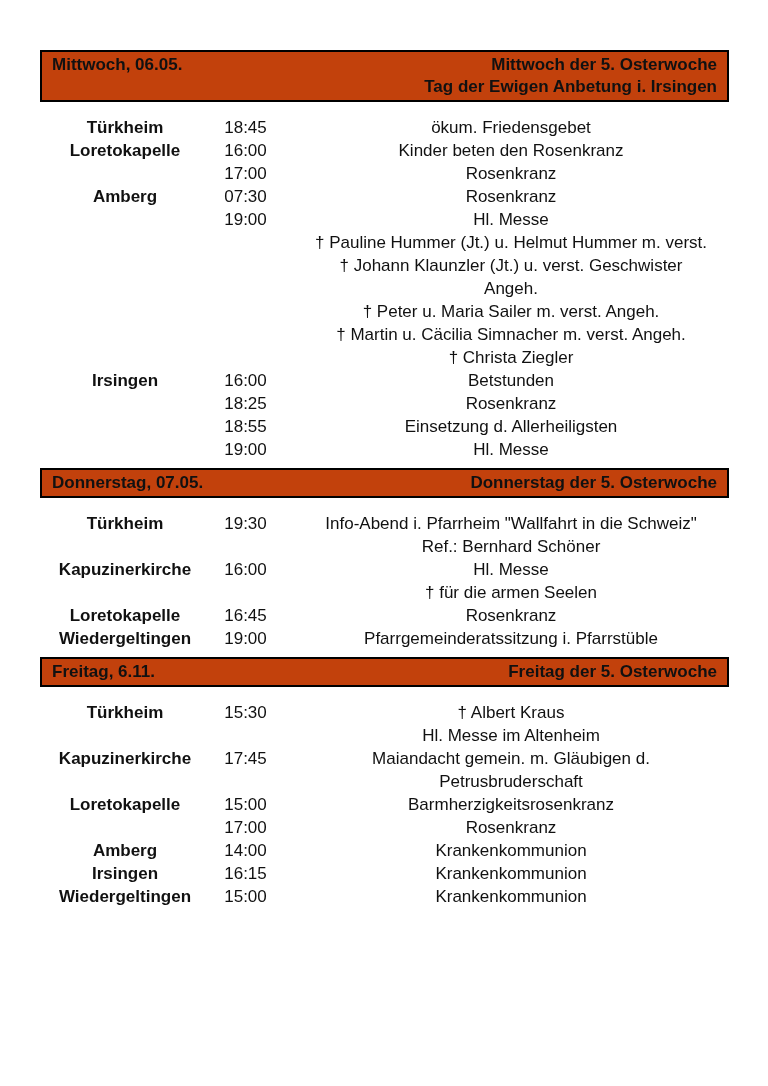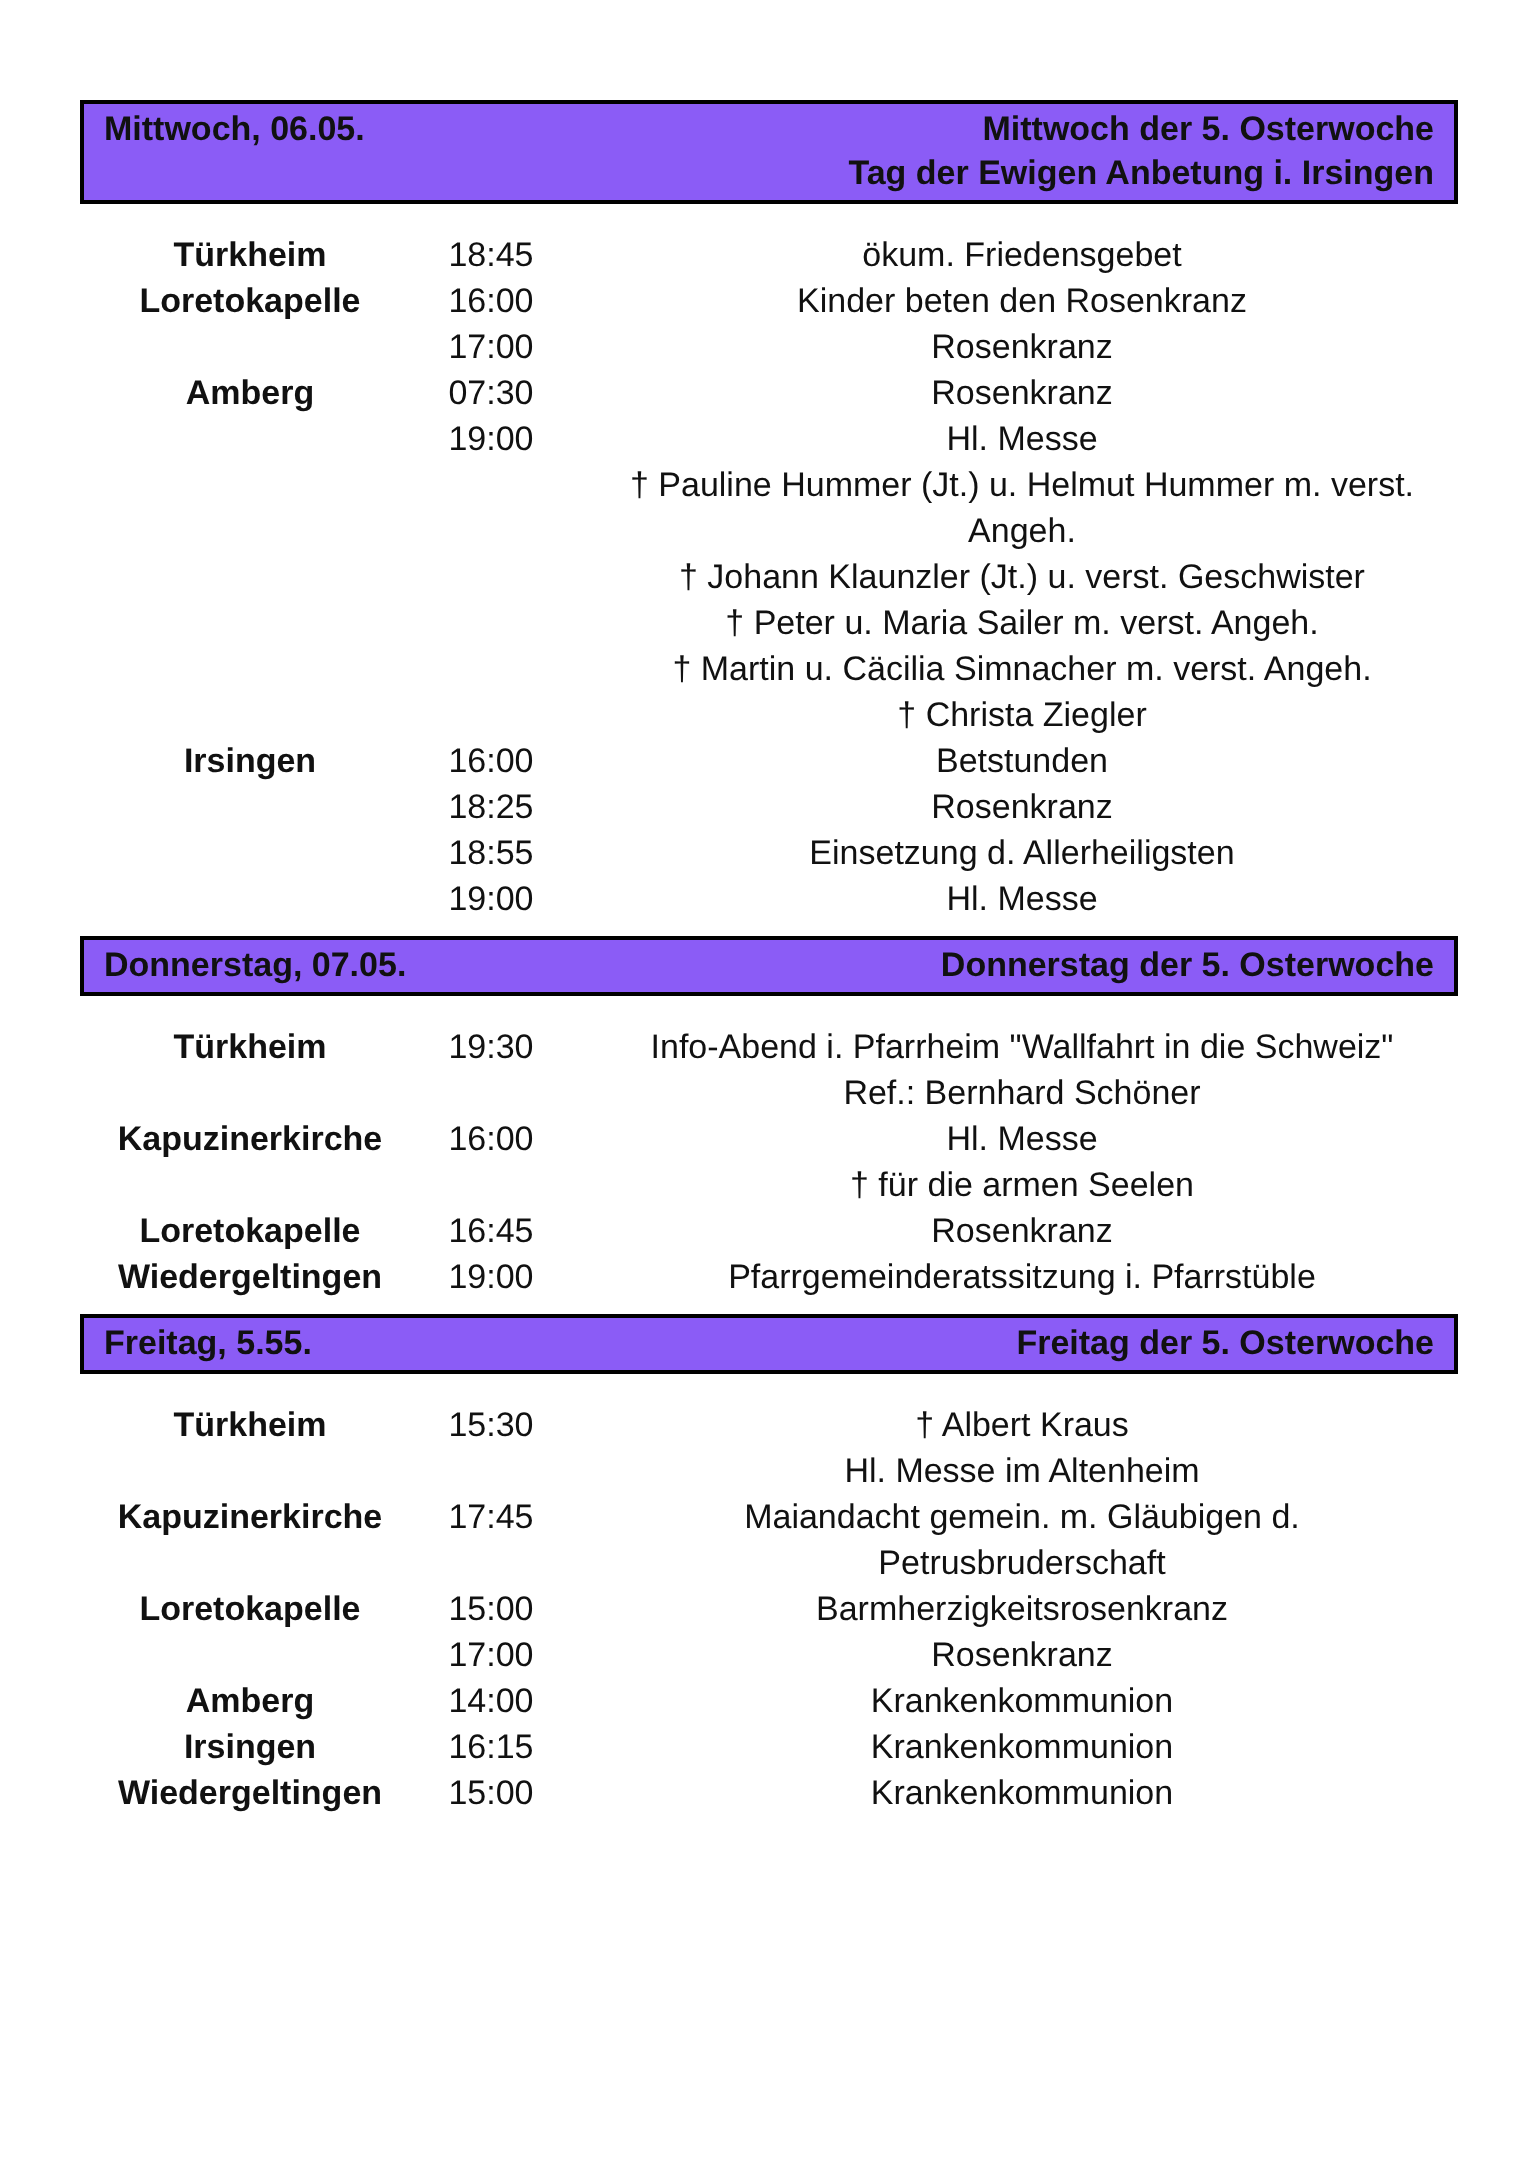--- a/index.html
+++ b/index.html
@@ -10,21 +10,21 @@
     background: #ffffff;
     font-family: "Liberation Sans", sans-serif;
     color: #111111;
     padding: 50px 39px 0 40px;
     overflow: hidden;
   }
   .day-section { margin: 0; }
   .day-bar {
     box-sizing: border-box;
     border: 2px solid #000000;
-    background: #8b5cf6;
+    background: #c2410c;
     display: flex;
     padding: 2px 10px;
     font-size: 17px;
     font-weight: bold;
     line-height: 22px;
   }
   .day-date { flex: 0 0 238px; }
   .day-title { flex: 1 1 auto; text-align: right; }
   .rows { margin-top: 14px; margin-bottom: 7px; }
   .row {
@@ -84,22 +84,22 @@
               <div>Rosenkranz</div>
             </div>
   </div>
 
   <div class="row">
     <div class="cell loc"></div>
     <div class="cell time">19:00</div>
     <div class="cell desc">
               <div>Hl. Messe</div>
               <div>† Pauline Hummer (Jt.) u. Helmut Hummer m. verst.</div>
+              <div>† Johann Klaunzler (Jt.) u. verst. Geschwister</div>
               <div>Angeh.</div>
-              <div>† Johann Klaunzler (Jt.) u. verst. Geschwister</div>
               <div>† Peter u. Maria Sailer m. verst. Angeh.</div>
               <div>† Martin u. Cäcilia Simnacher m. verst. Angeh.</div>
               <div>† Christa Ziegler</div>
             </div>
   </div>
 
   <div class="row">
     <div class="cell loc">Irsingen</div>
     <div class="cell time">16:00</div>
     <div class="cell desc">
@@ -172,21 +172,21 @@
     <div class="cell time">19:00</div>
     <div class="cell desc">
               <div>Pfarrgemeinderatssitzung i. Pfarrstüble</div>
             </div>
   </div>
 </div>
   </section>
 
   <section class="day-section">
     <header class="day-bar">
-      <div class="day-date">Freitag, 5.55.</div>
+      <div class="day-date">Freitag, 6.11.</div>
       <div class="day-title">
             <div>Freitag der 5. Osterwoche</div>
           </div>
     </header>
     <div class="rows">
   <div class="row">
     <div class="cell loc">Türkheim</div>
     <div class="cell time">15:30</div>
     <div class="cell desc">
               <div>† Albert Kraus</div>

